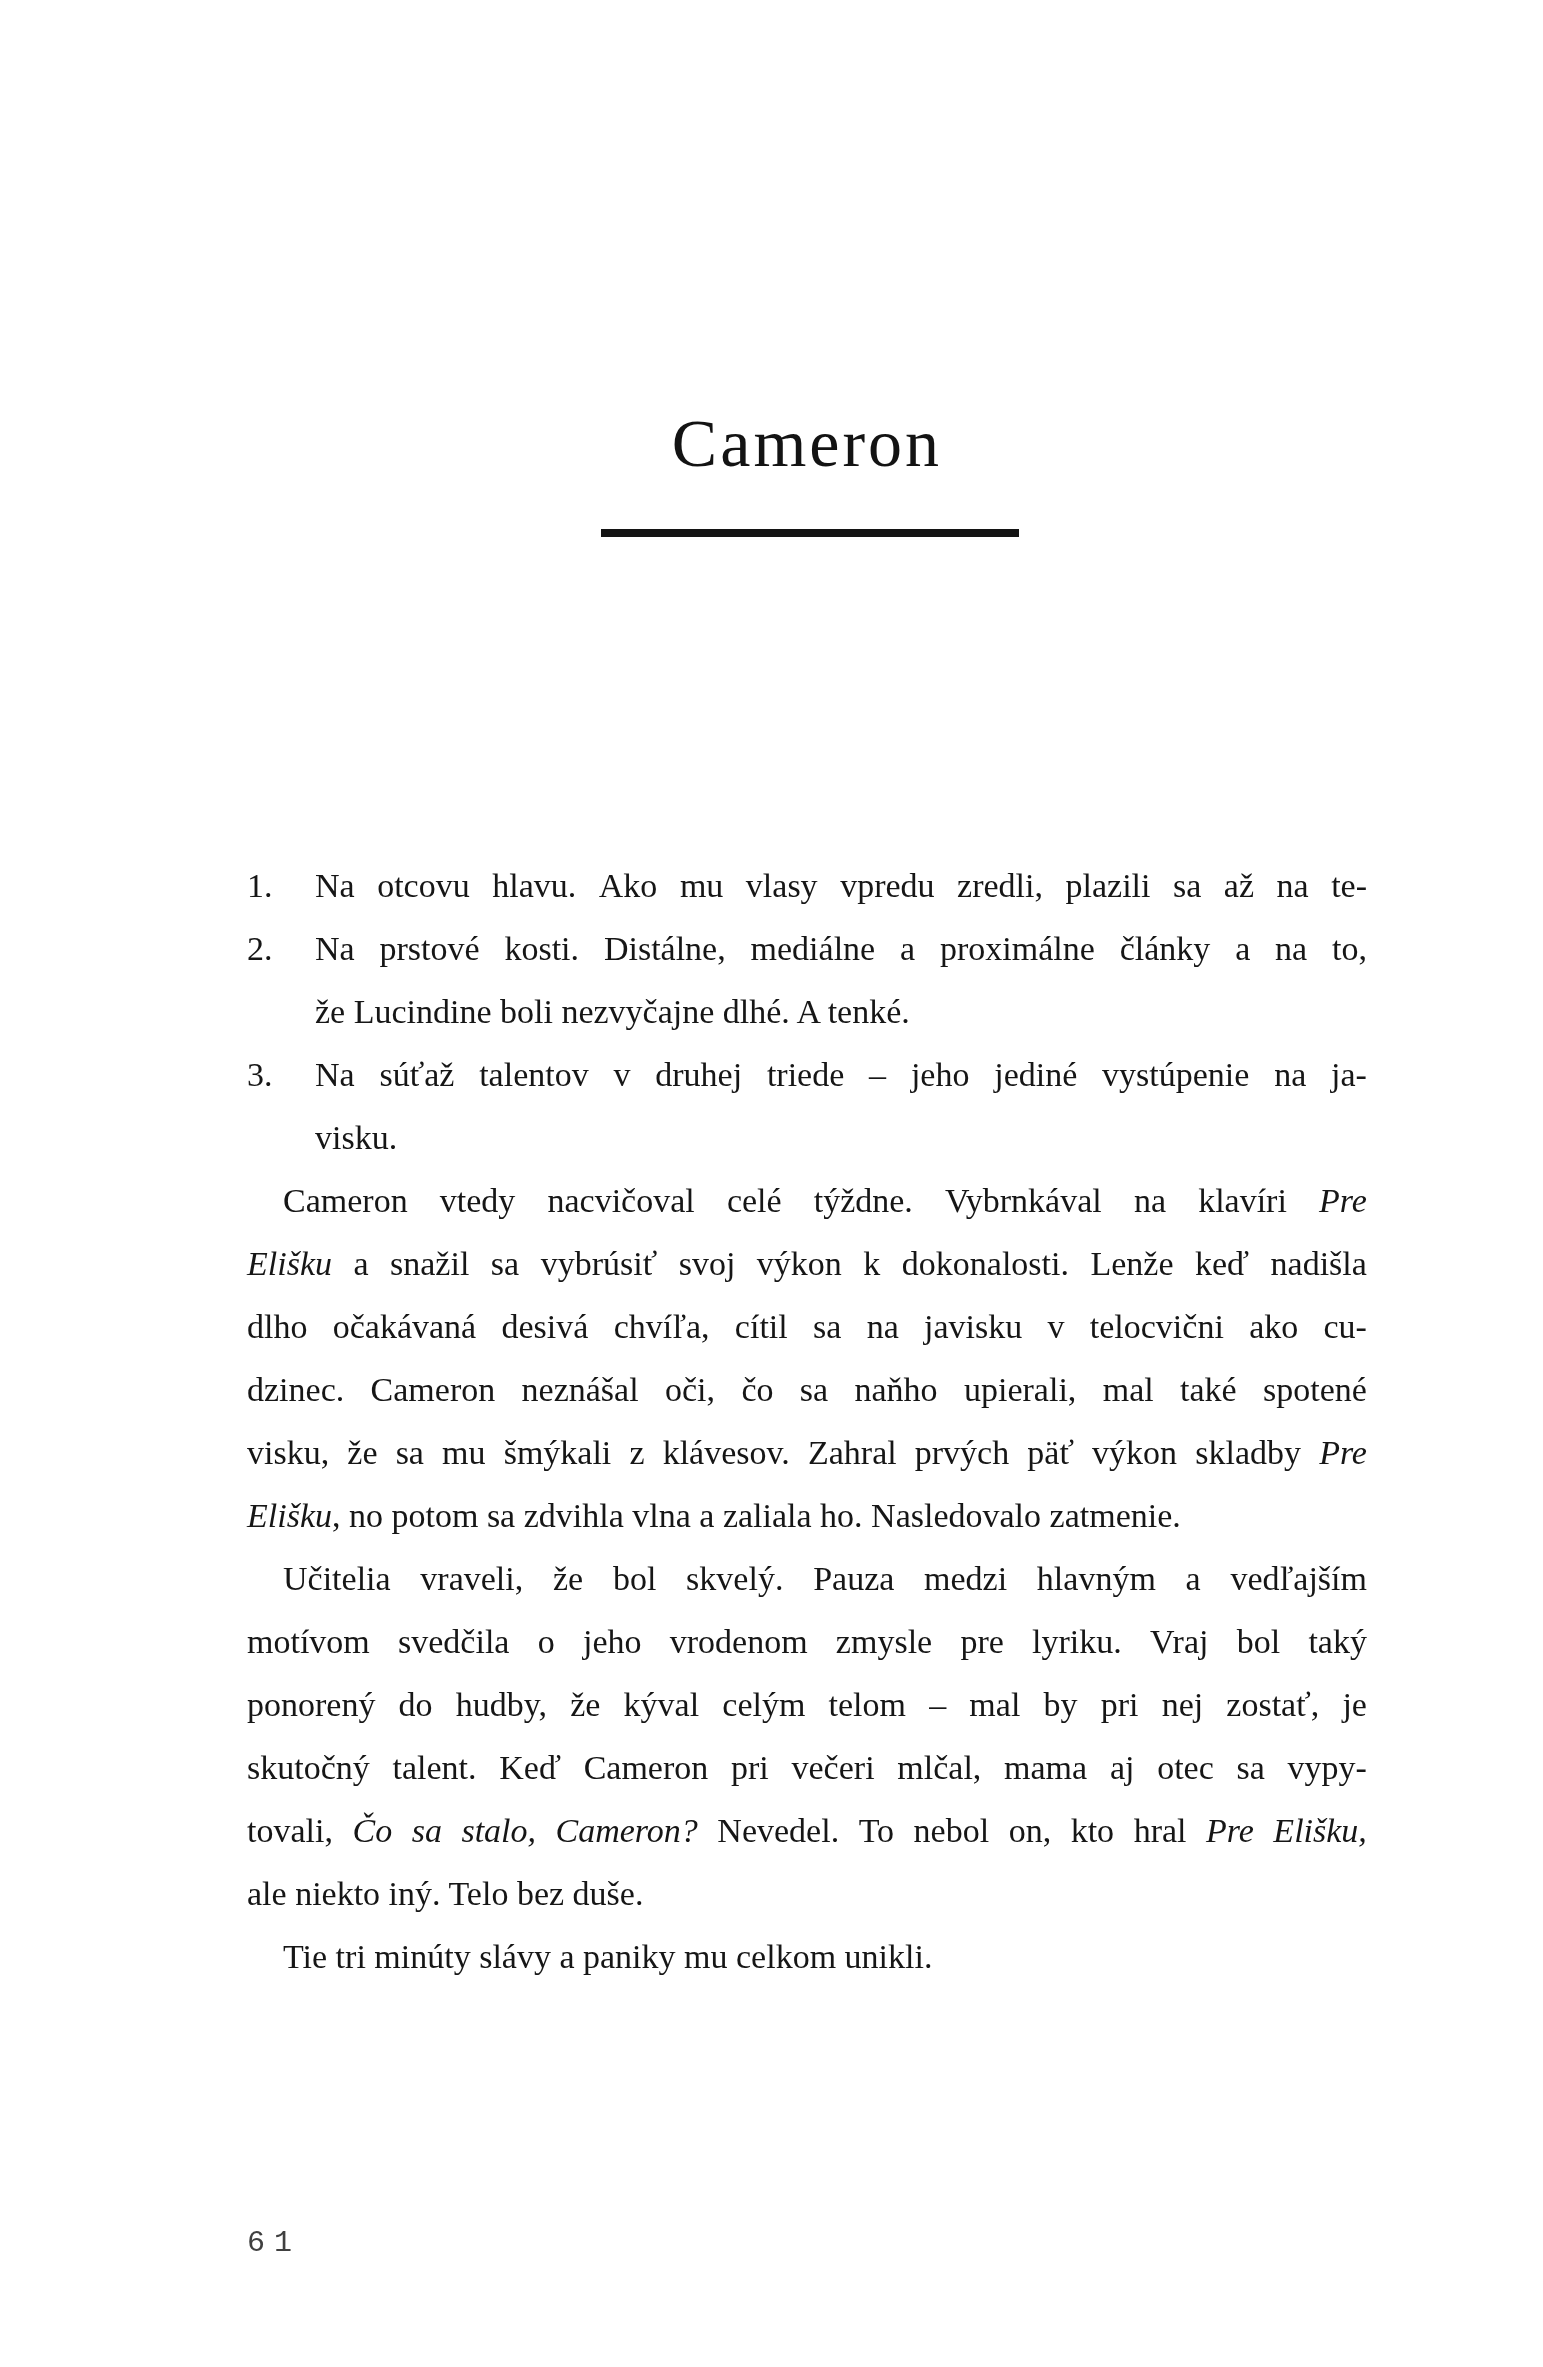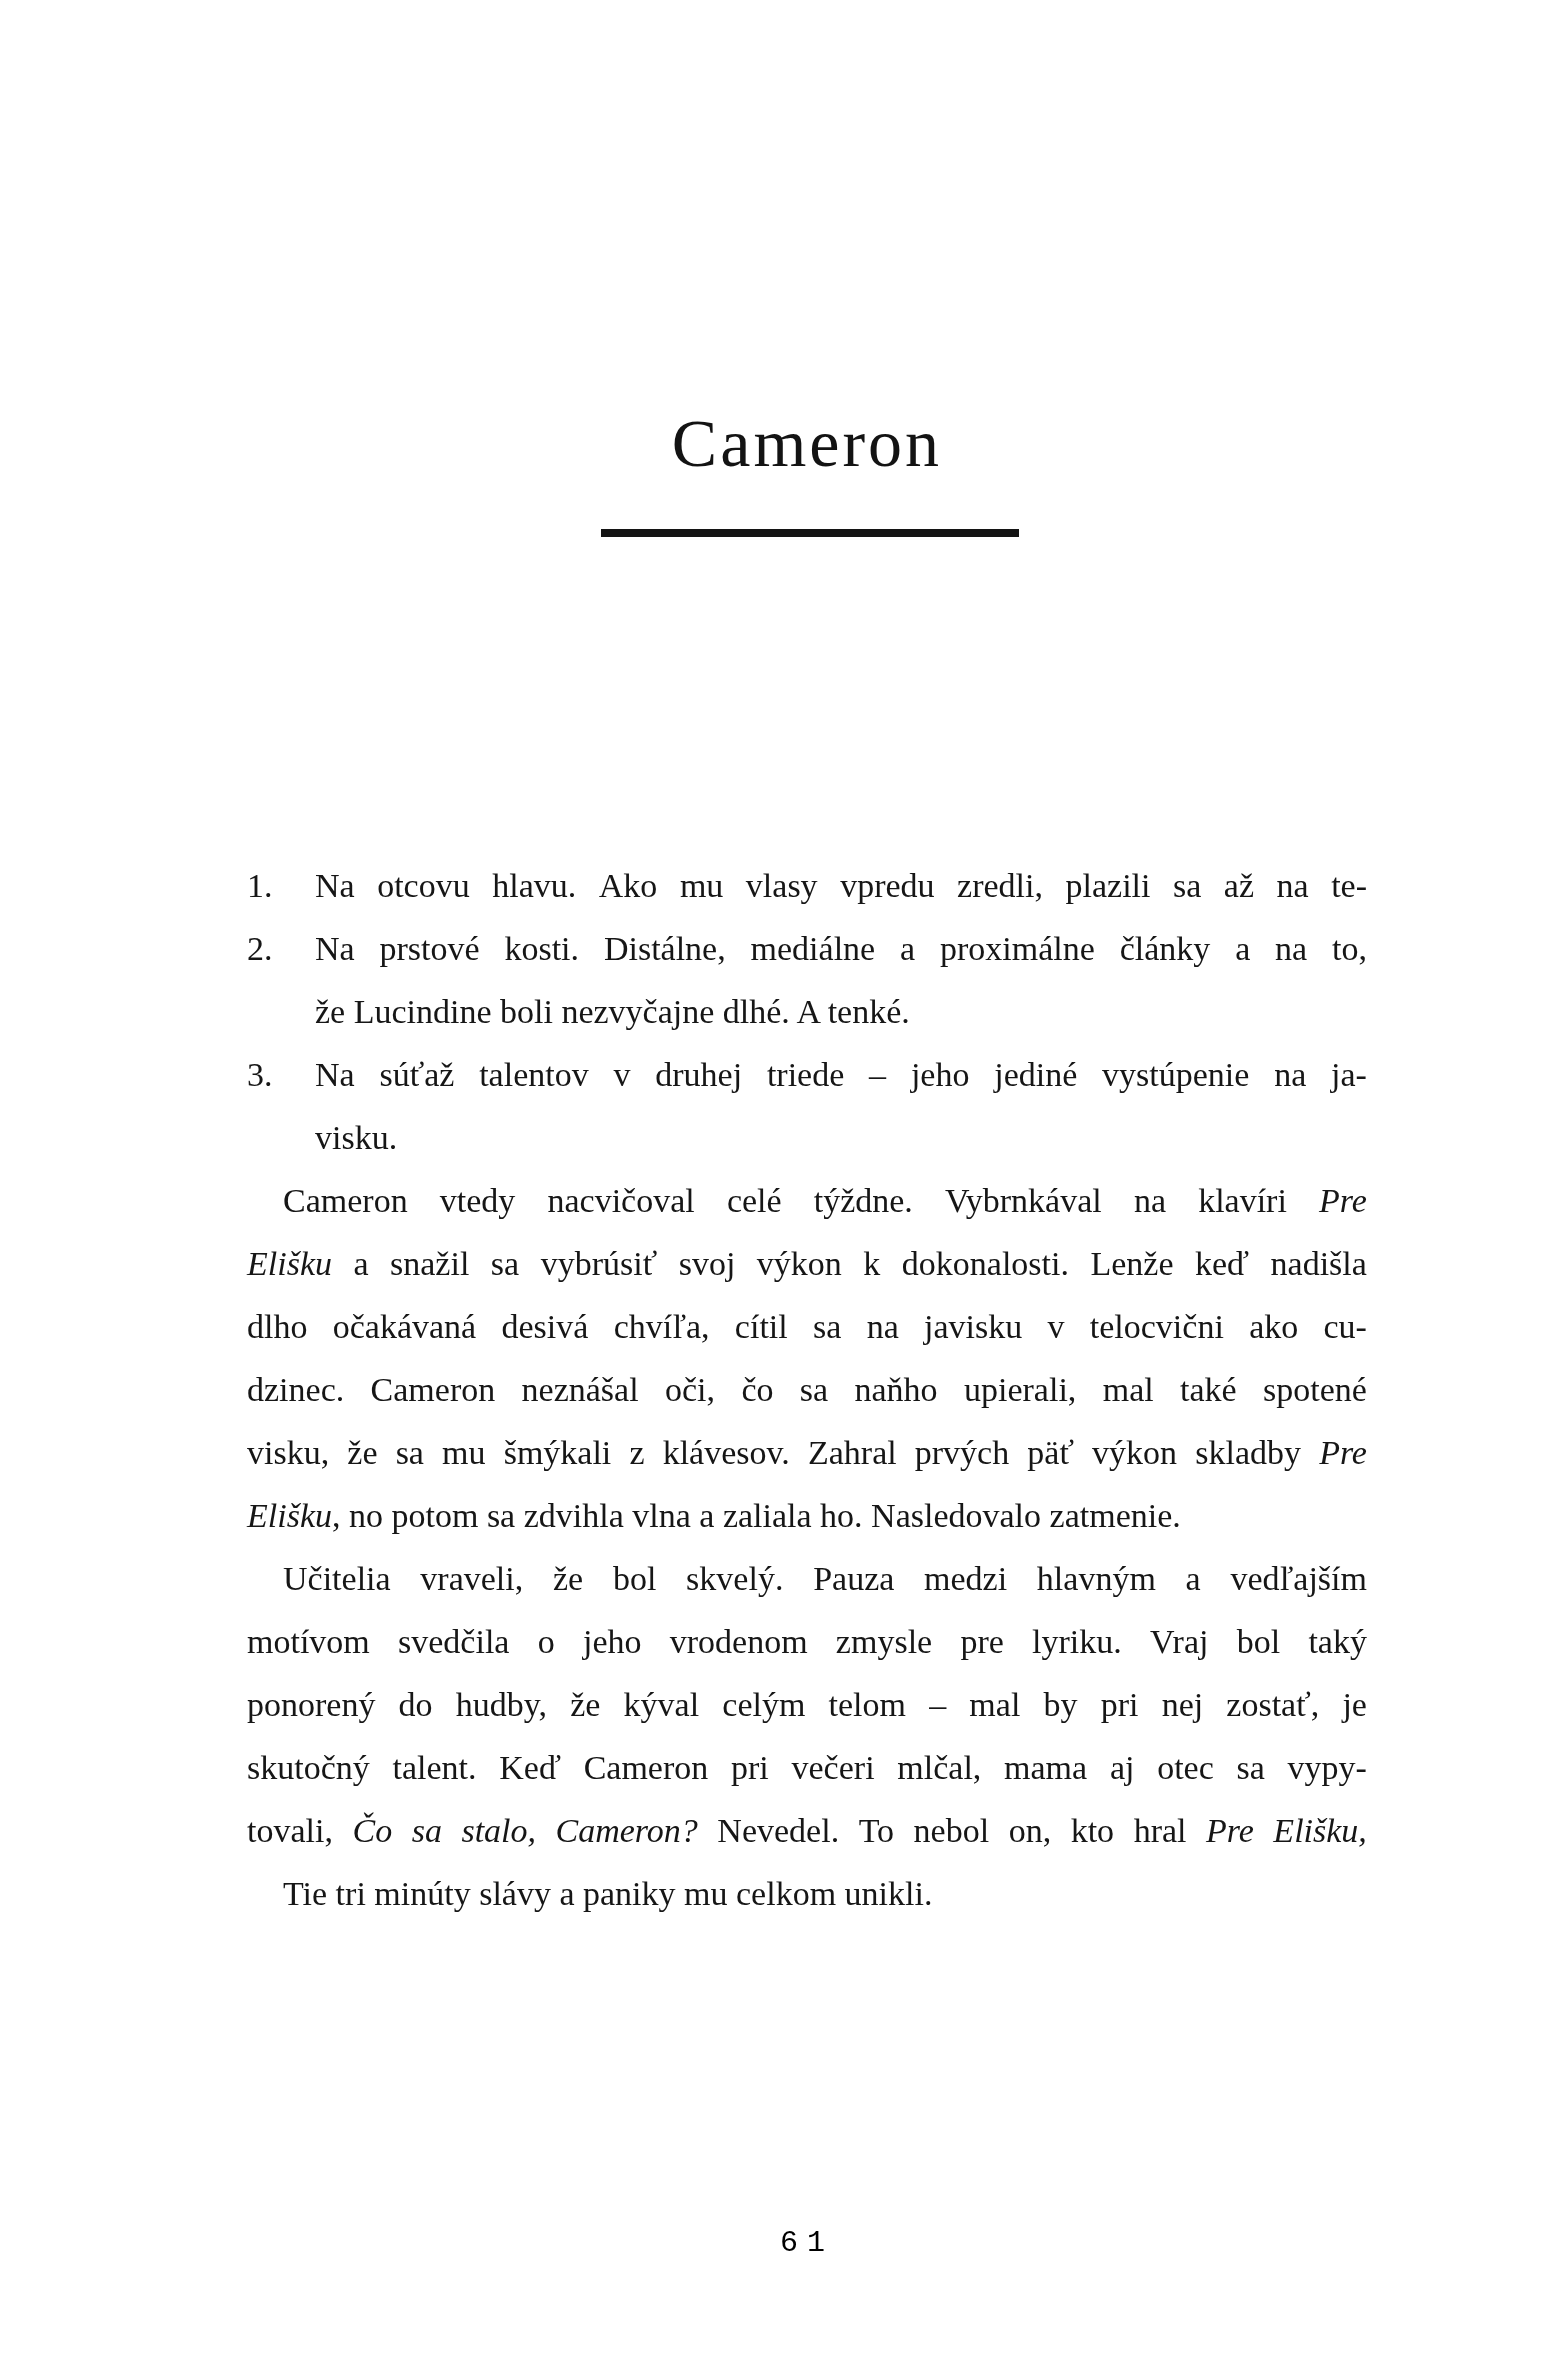--- a/index.html
+++ b/index.html
@@ -64,25 +64,25 @@
     position: absolute;
     left: 0;
     top: 0;
   }
   .it { font-style: italic; }
   .page-number {
     position: absolute;
     top: 2226px;
     left: 247px;
     width: 1120px;
-    text-align: center;
+    text-align: left;
     font-family: "Liberation Mono", monospace;
     font-size: 30px;
     letter-spacing: 9px;
-    color: #000000;
+    color: #404040;
   }
 </style>
 </head>
 <body>
 
 <h1 class="chapter-title">Cameron</h1>
 
 <div class="title-rule"></div>
 
 <div class="textblock">
@@ -265,16 +265,17 @@
       <span class="it">Cameron?</span>
       <span>Nevedel.</span>
       <span>To</span>
       <span>nebol</span>
       <span>on,</span>
       <span>kto</span>
       <span>hral</span>
       <span class="it">Pre</span>
       <span class="it">Elišku,</span>
     </div>
+    <div class="line"><span>ale niekto iný. Telo bez duše.</span></div>
     <div class="line pindent"><span>Tie tri minúty slávy a paniky mu celkom unikli.</span></div>
   </div>
 
 <div class="page-number">61</div>
 
 </body></html>

